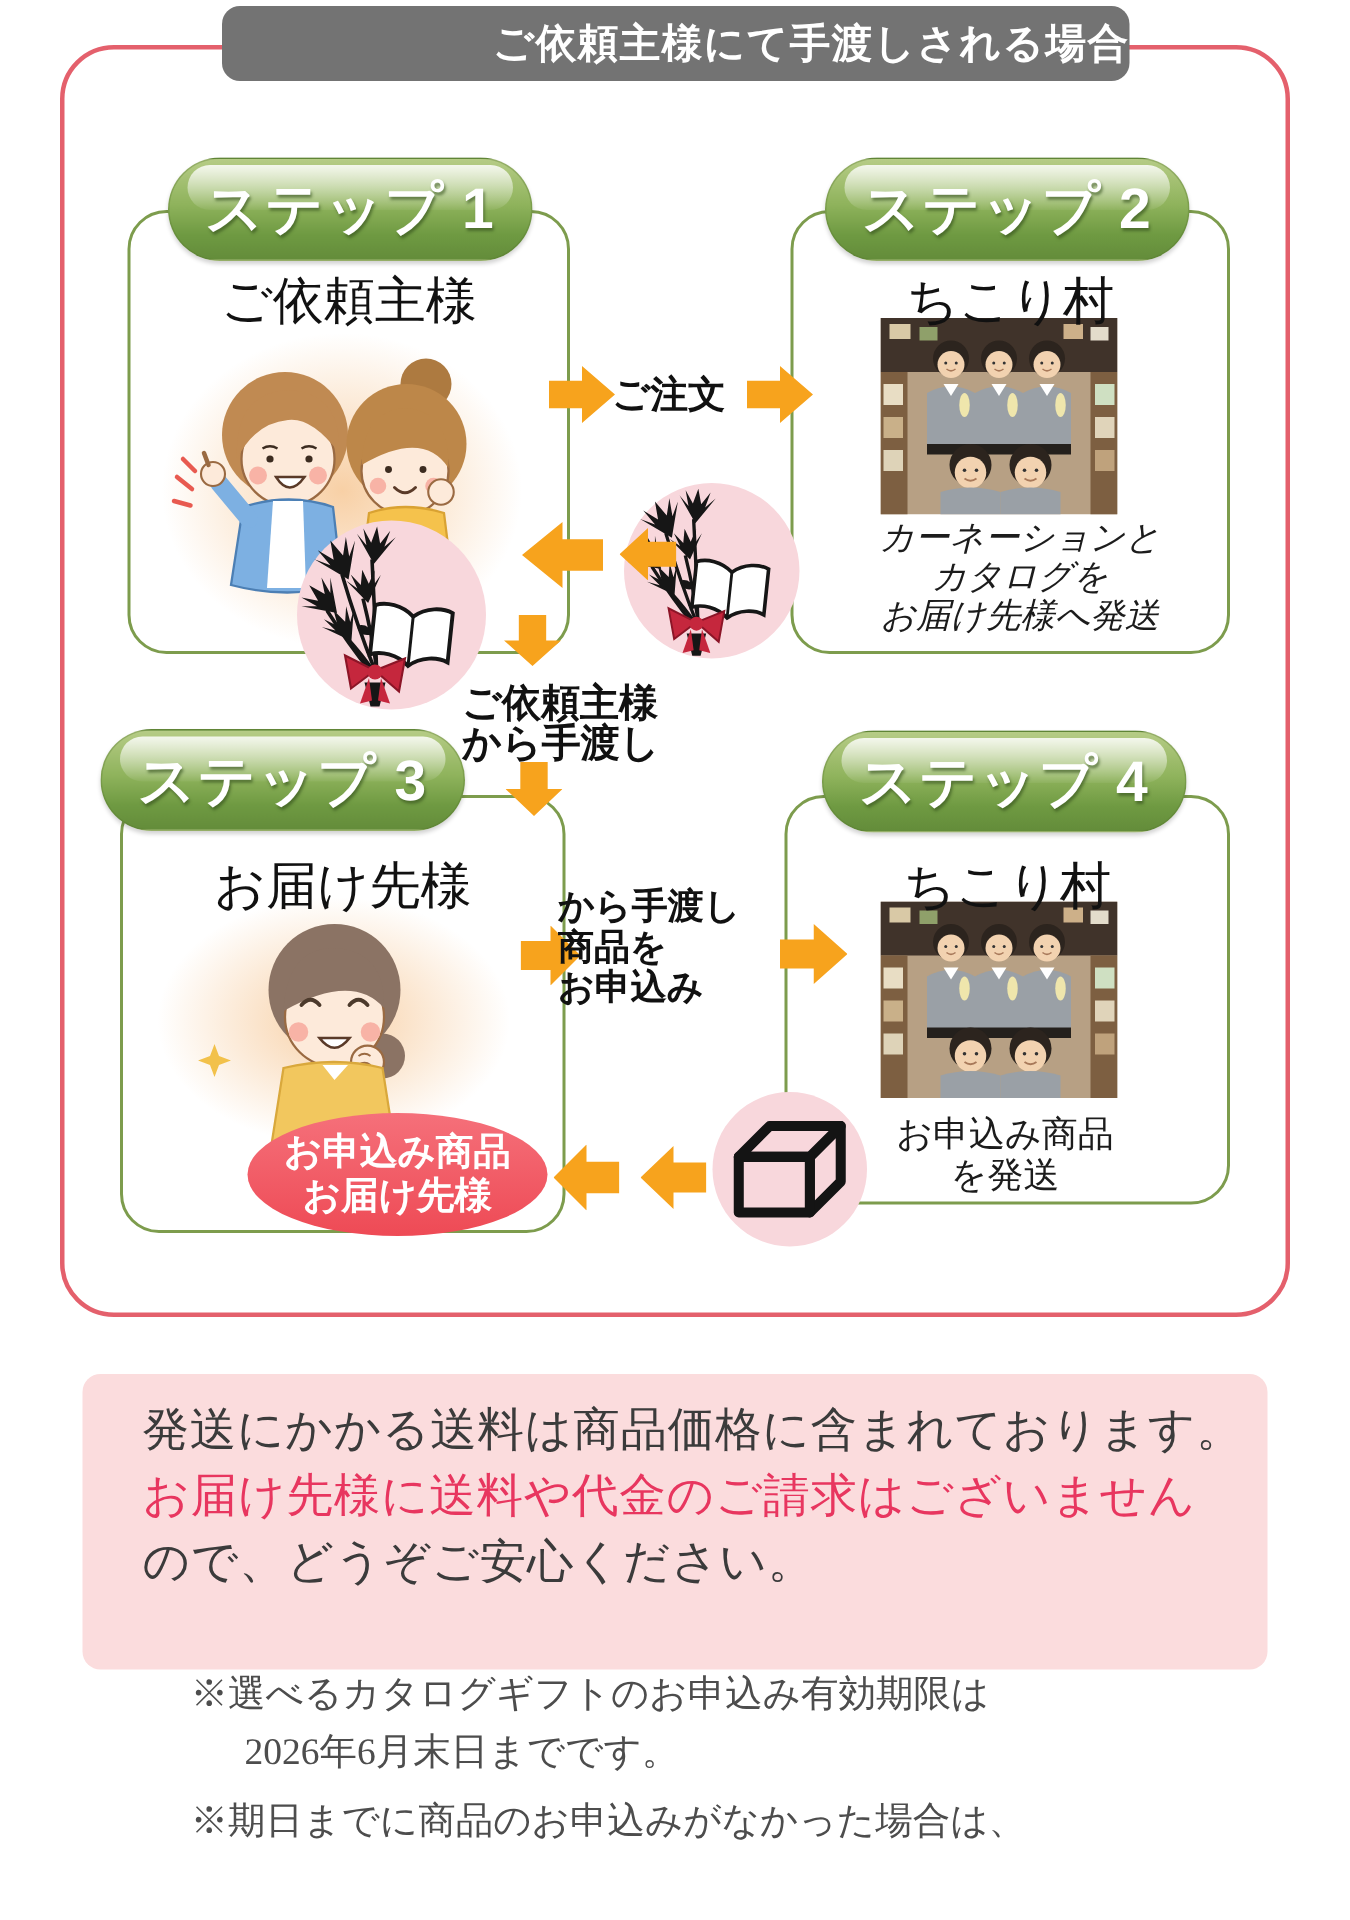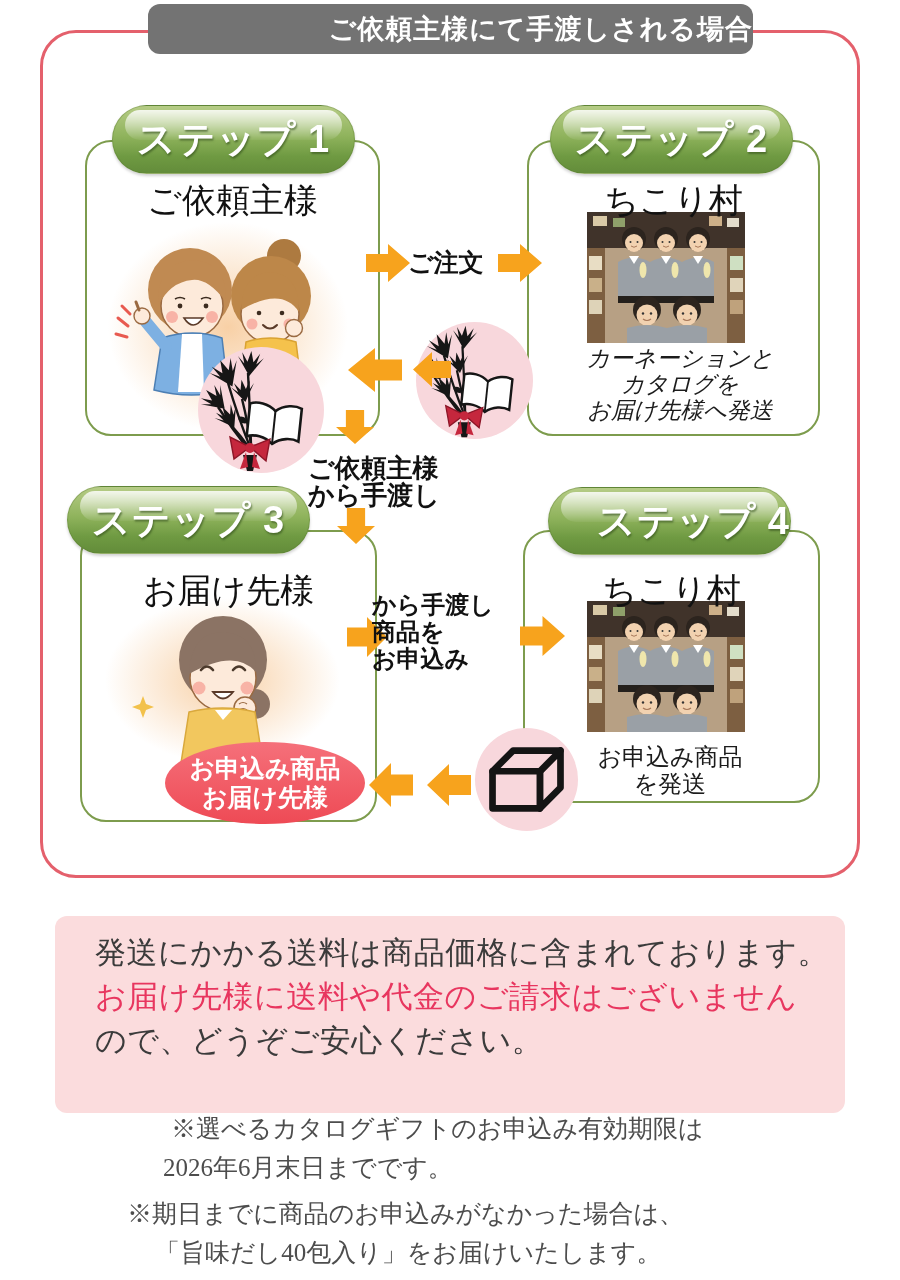--- a/index.html
+++ b/index.html
@@ -68,21 +68,21 @@
 
   <div class="abs pill" style="left:112px;top:105px;width:241px;height:67px;">
     <span>ステップ 1</span>
     </div>
   <div class="abs pill" style="left:550px;top:105px;width:241px;height:67px;">
     <span>ステップ 2</span>
     </div>
   <div class="abs pill" style="left:67px;top:486px;width:241px;height:66px;">
     <span>ステップ 3</span>
     </div>
-  <div class="abs pill" style="left:548px;top:487px;width:241px;height:66px;justify-content:flex-end;">
+  <div class="abs pill" style="left:548px;top:487px;width:241px;height:66px;">
     <span>ステップ 4</span>
     </div>
 
   <div class="abs heading" style="left:85px;top:178px;width:295px;">ご依頼主様</div>
   <div class="abs heading" style="left:527px;top:178px;width:293px;">ちこり村</div>
   <div class="abs heading" style="left:80px;top:568px;width:297px;">お届け先様</div>
   <div class="abs heading" style="left:523px;top:568px;width:297px;">ちこり村</div>
 
   <div class="abs illo glow" style="left:108px;top:222px;width:240px;height:210px;">
     <svg viewBox="0 0 240 210" width="240" height="210">
@@ -391,18 +391,17 @@
     <div>商品を</div>
     <div>お申込み</div>
   </div>
 
   <div class="abs notice">
     <div>発送にかかる送料は商品価格に含まれております。</div>
     <div class="red">お届け先様に送料や代金のご請求はございません</div>
     <div>ので、どうぞご安心ください。</div>
   </div>
 
-  <div class="abs note" style="left:127px;top:1112px;margin-left:44px;">※選べるカタログギフトのお申込み有効期限は</div>
+  <div class="abs note" style="left:127px;top:1112px;">※選べるカタログギフトのお申込み有効期限は</div>
   <div class="abs note" style="left:163px;top:1151px;">2026年6月末日までです。</div>
   <div class="abs note" style="left:127px;top:1197px;">※期日までに商品のお申込みがなかった場合は、</div>
-  <div class="abs note" style="left:155px;top:1236px;">「旨味だし40包入り」をお届けいたします。</div>
 
 </div>
 
 </body></html>

